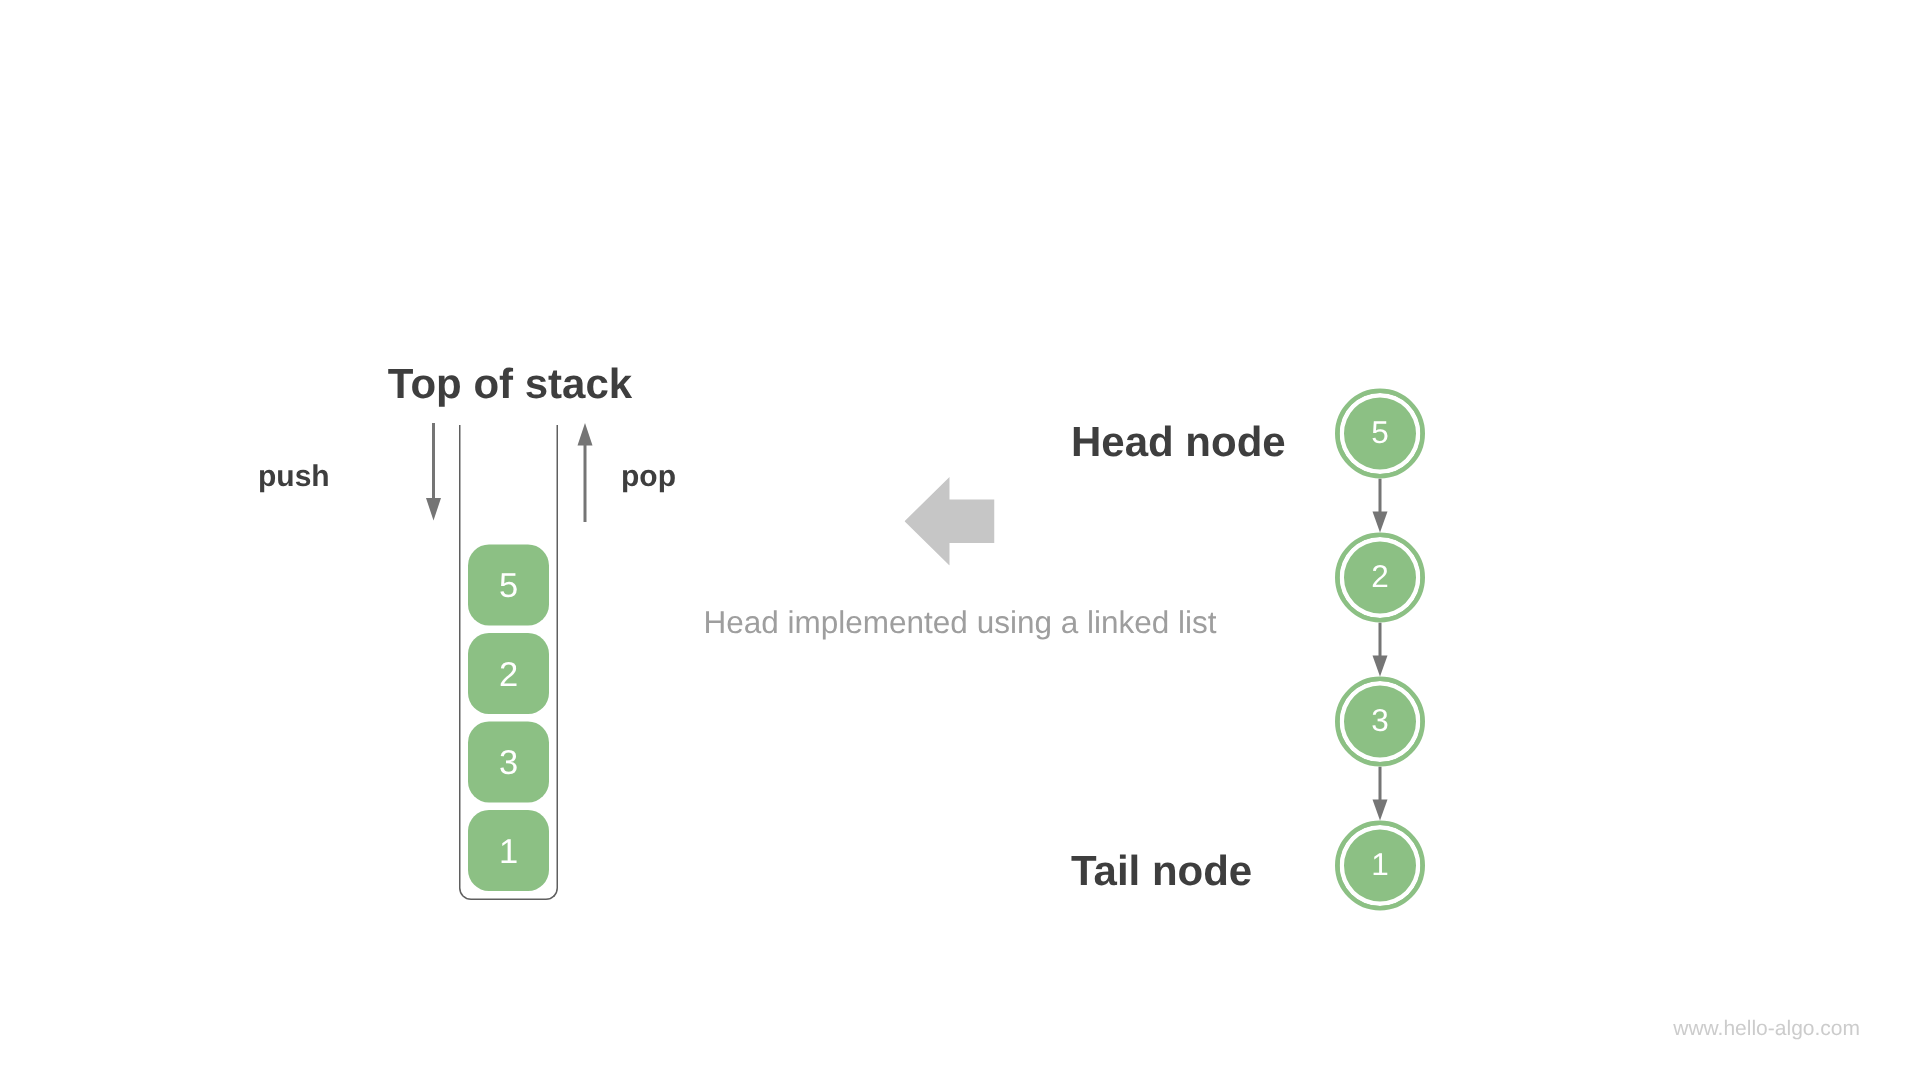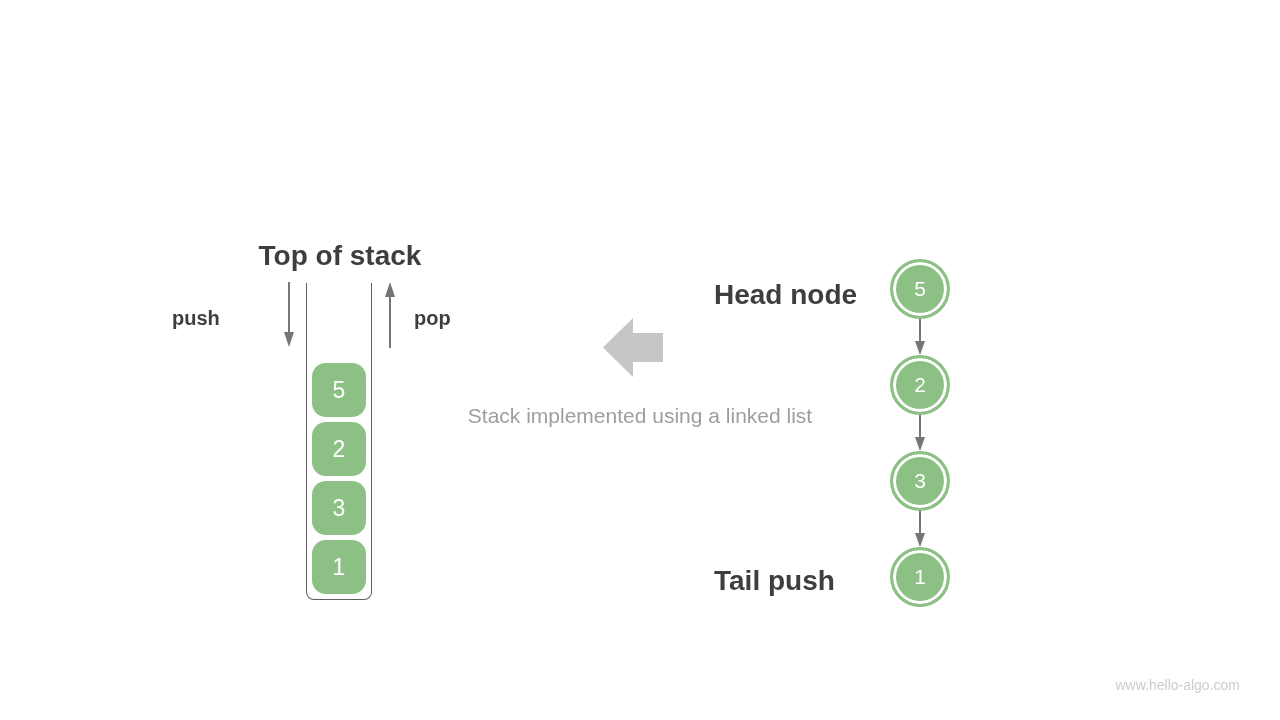--- a/index.html
+++ b/index.html
@@ -91,24 +91,24 @@
 
   <div class="sbox" style="top:363px;">5</div>
   <div class="sbox" style="top:422px;">2</div>
   <div class="sbox" style="top:481px;">3</div>
   <div class="sbox" style="top:540px;">1</div>
 
 
   <svg class="abs" style="left:603px;top:318px;" width="60" height="59" viewBox="0 0 60 59">
     <polygon class="big-arrow-shape" points="0,29.5 30,0 30,15 60,15 60,44 30,44 30,59"></polygon>
   </svg>
-  <div class="caption">Stack implemented using a linked list</div>
+  <div class="caption">Head implemented using a linked list</div>
 
   <div class="lbl right" style="left:714px;top:278px;width:160px;">Head node</div>
-  <div class="lbl right" style="left:714px;top:564px;width:160px;">Tail push</div>
+  <div class="lbl right" style="left:714px;top:564px;width:160px;">Tail node</div>
 
   <div class="lnode" style="top:259px;">5</div>
   <div class="lnode" style="top:355px;">2</div>
   <div class="lnode" style="top:451px;">3</div>
   <div class="lnode" style="top:547px;">1</div>
 
   <svg class="abs" style="left:912px;top:319px;" width="16" height="38" viewBox="0 0 16 38">
     <line class="thin-arrow-line" x1="8" y1="0" x2="8" y2="24"></line>
     <polygon class="thin-arrow-head" points="3,22 13,22 8,36"></polygon>
   </svg>

